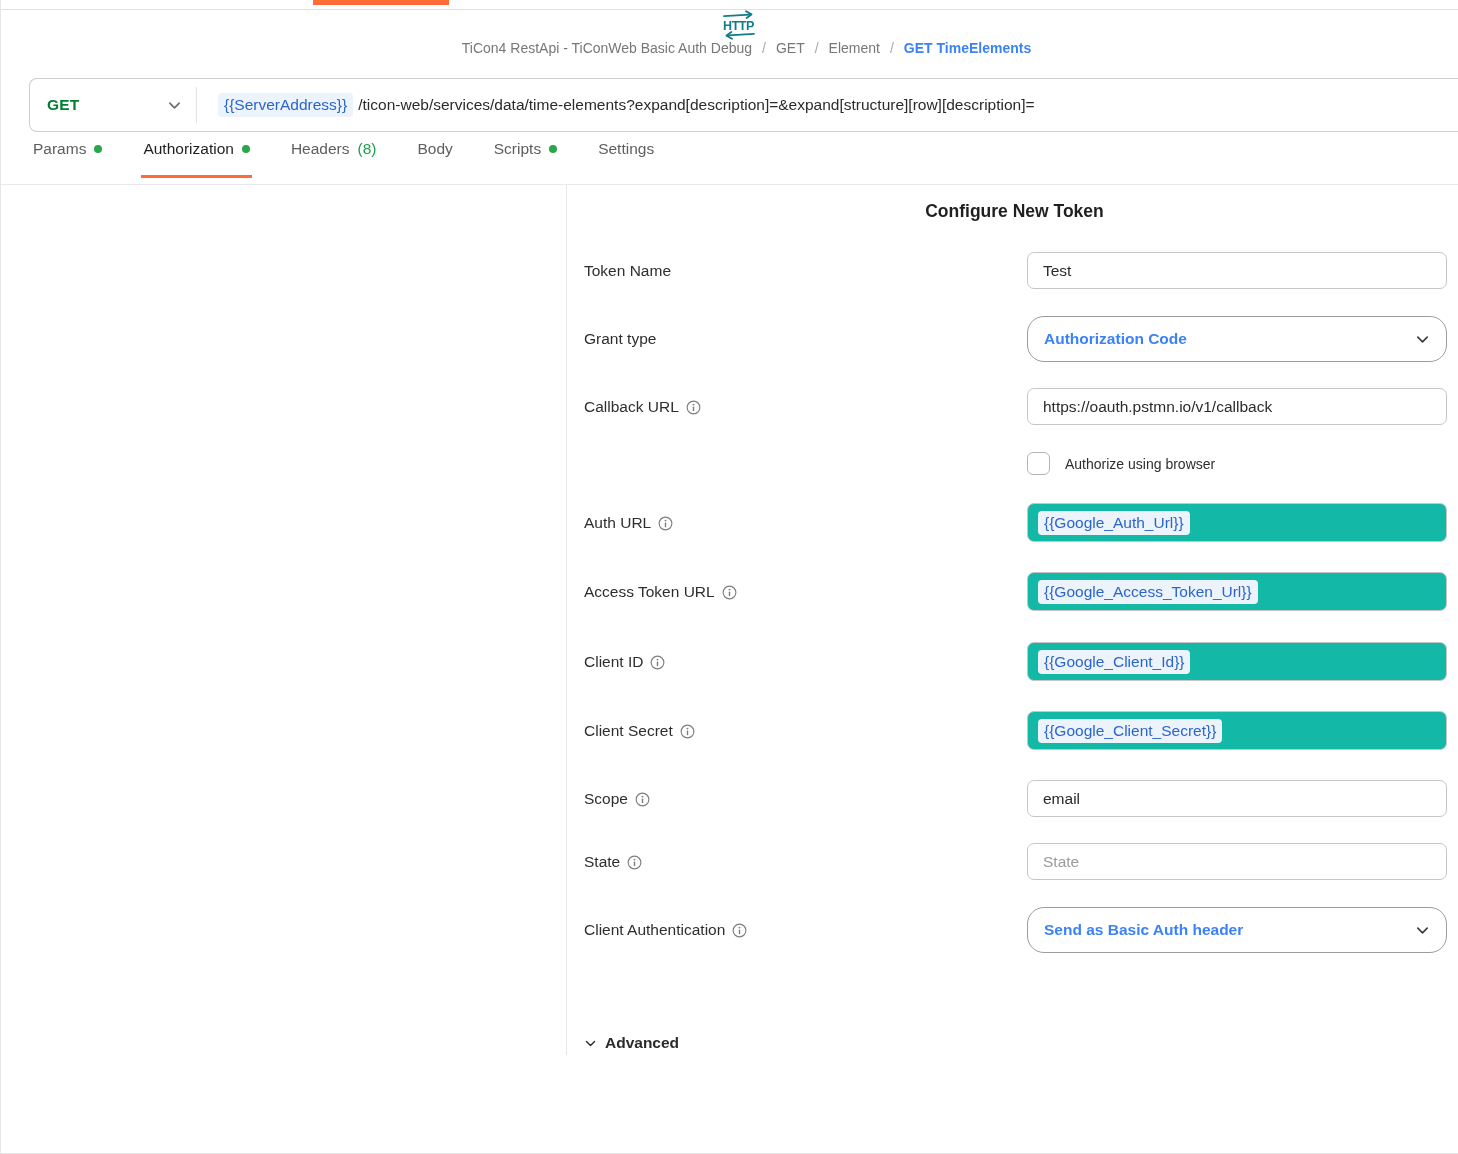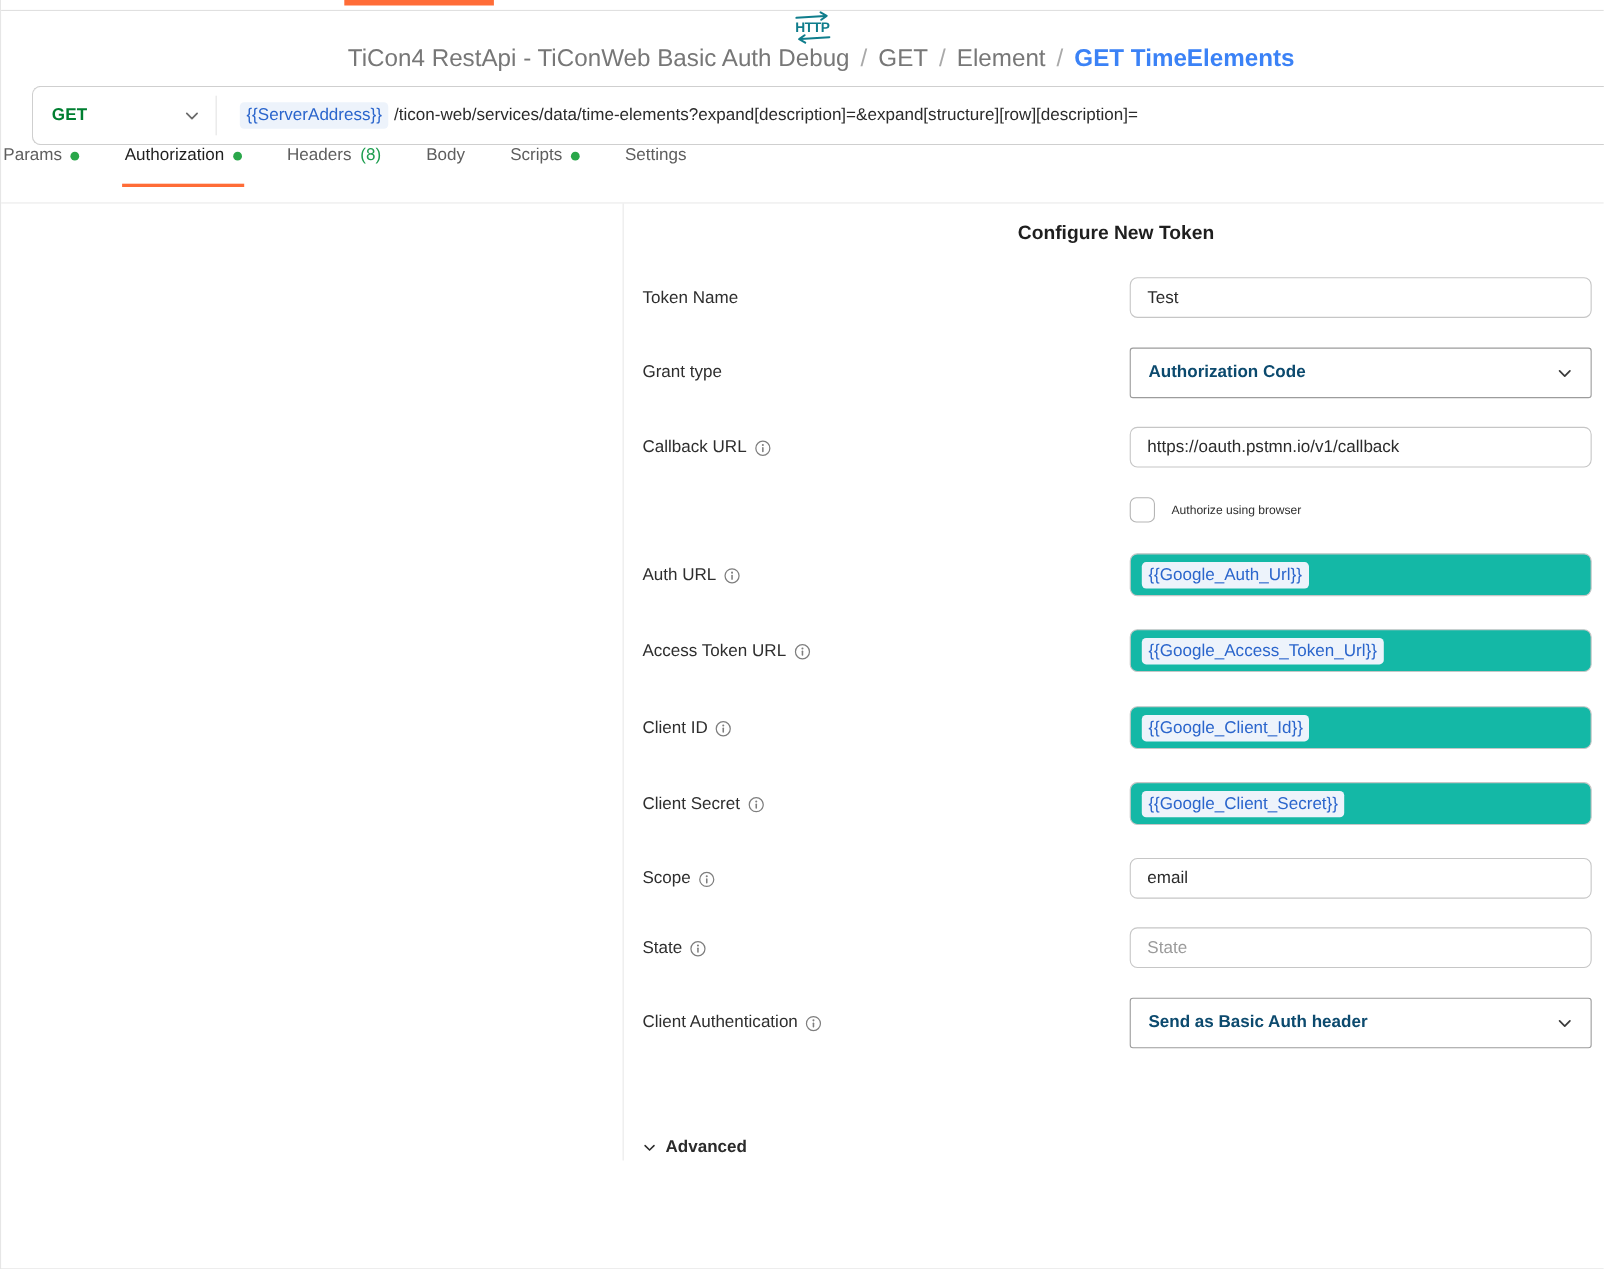--- a/index.html
+++ b/index.html
@@ -8,40 +8,40 @@
   .page { position:relative; width:1458px; height:1154px; background:#fff;
     border-left:1px solid #E6E6E6; border-bottom:1px solid #E6E6E6; }
 
   
   .topstrip { position:relative; height:10px; background:#fff; border-bottom:1px solid #E0E0E0; }
   .tab-indicator { position:absolute; left:312px; top:0; width:136px; height:5px; background:#FF6C37; }
 
   
   .crumb-row { display:flex; align-items:center; height:68px; padding-left:34px;flex-direction:column; }
   .http-icon { width:36px; height:30px; margin-right:16px; flex:0 0 auto; }
-  .crumb { font-size:22px; color:#777; display:flex; align-items:center; gap:10px; white-space:nowrap; }
+  .crumb { font-size:14px; color:#777; display:flex; align-items:center; gap:10px; white-space:nowrap; }
   .crumb .sep { color:#A9A9A9; }
   .crumb .item { color:#777; }
   .crumb .current { color:#3b82f6; font-weight:700; }
 
   
   .url-row { padding:0 0 0 28px; }
   .url-box { display:flex; align-items:stretch; height:54px; width:1446px;
     border:1px solid #CFCFCF; border-right:none; border-radius:8px 0 0 8px; background:#fff; }
   .method { display:flex; align-items:center; justify-content:space-between;
     width:166px; padding:0 14px 0 17px; cursor:pointer; }
   .method .m-label { color:#007F31; font-weight:700; font-size:15.5px; letter-spacing:.2px; }
   .chev { width:15px; height:15px; color:#6B6B6B; }
   .vdiv { width:1px; background:#E3E3E3; margin:8px 0; }
   .url-text { display:flex; align-items:center; gap:5px; padding-left:21px; font-size:15.5px;
     color:#2B2B2B; white-space:nowrap; overflow:hidden; flex:1; cursor:text; }
   .var-chip { color:#2A65CC; background:#EDF3FB; border-radius:4px; padding:3px 6px; }
 
   
-  .tabs { display:flex; align-items:flex-start; gap:37px; height:53px; 
+  .tabs { display:flex; align-items:center; gap:37px; height:53px; padding-left:30px;
     border-bottom:1px solid #EAEAEA; }
   .tab { display:flex; align-items:center; gap:8px; font-size:15.5px; color:#5E5E5E;
     padding:0 2px 17px 2px; cursor:pointer; border-bottom:3px solid transparent; margin-bottom:-1px; }
   .tab.active { color:#1F1F1F; border-bottom-color:#FF6C37; }
   .dot { width:8px; height:8px; border-radius:50%; background:#2AA74A; margin-top:1px; }
   .count { color:#1E9E50; }
 
   
   .content { display:flex; height:870px; }
   .left-pane { width:565px; flex:0 0 auto; }
@@ -55,30 +55,30 @@
   .info-icon { width:15px; height:15px; color:#7E7E7E; margin-top:1px; flex:0 0 auto; }
   .control-col { width:420px; flex:0 0 auto; }
 
   .text-input { width:420px; height:37px; border:1px solid #C6C6C6; border-radius:7px;
     padding:0 15px; font-size:15.5px; color:#2B2B2B; background:#fff; outline:none;
     font-family:"Liberation Sans", sans-serif; }
   .text-input::placeholder { color:#9B9B9B; }
   .chip-input { width:420px; height:39px; border:1px solid #C6C6C6; border-radius:7px;
     padding:0 10px; display:flex; align-items:center; background:#14b8a6; cursor:text; }
   .chip-input .var-chip { font-size:15.5px; }
-  .select-box { width:420px; height:46px; border:1px solid #9C9C9C; border-radius:3px;
+  .select-box { width:420px; height:46px; border:1px solid #9C9C9C; border-radius:17px;
     display:flex; align-items:center; justify-content:space-between; padding:0 16px;
-    font-size:15.5px; font-weight:700; color:#0c4a6e; background:#fff; cursor:pointer; }
+    font-size:15.5px; font-weight:700; color:#3b82f6; background:#fff; cursor:pointer; }
   .select-box .chev { color:#3A3A3A; }
 
   .checkbox-row { margin-top:27px; margin-bottom:28px; }
   .cb-wrap { display:flex; align-items:center; gap:15px; }
   .checkbox { width:23px; height:23px; border:1.5px solid #B5B5B5; border-radius:6px;
     background:#fff; cursor:pointer; flex:0 0 auto; }
-  .cb-label { font-size:11px; color:#2E2E2E; }
+  .cb-label { font-size:14px; color:#2E2E2E; }
 
   .advanced-row { display:flex; align-items:center; gap:8px; margin-top:81px; cursor:pointer; }
   .advanced-row .chev { width:13px; height:13px; color:#2B2B2B; }
   .advanced-label { font-size:15.5px; font-weight:700; color:#2B2B2B; }
 
   .mb27{margin-bottom:27px} .mb26{margin-bottom:26px} .mb30{margin-bottom:30px}
   .mb31{margin-bottom:31px}
 </style>
 </head>
 <body>

